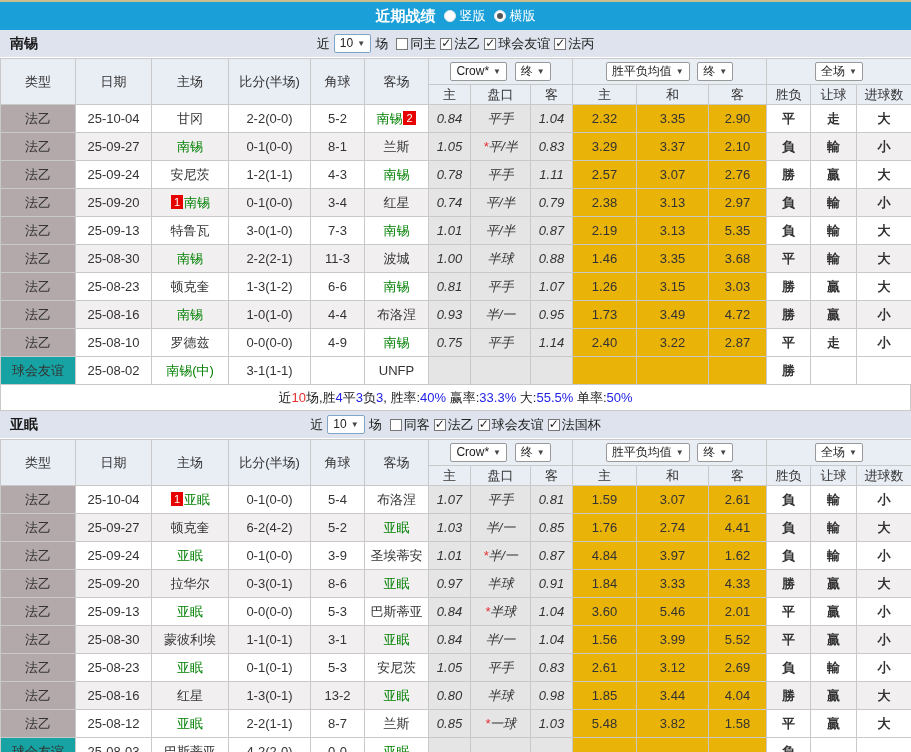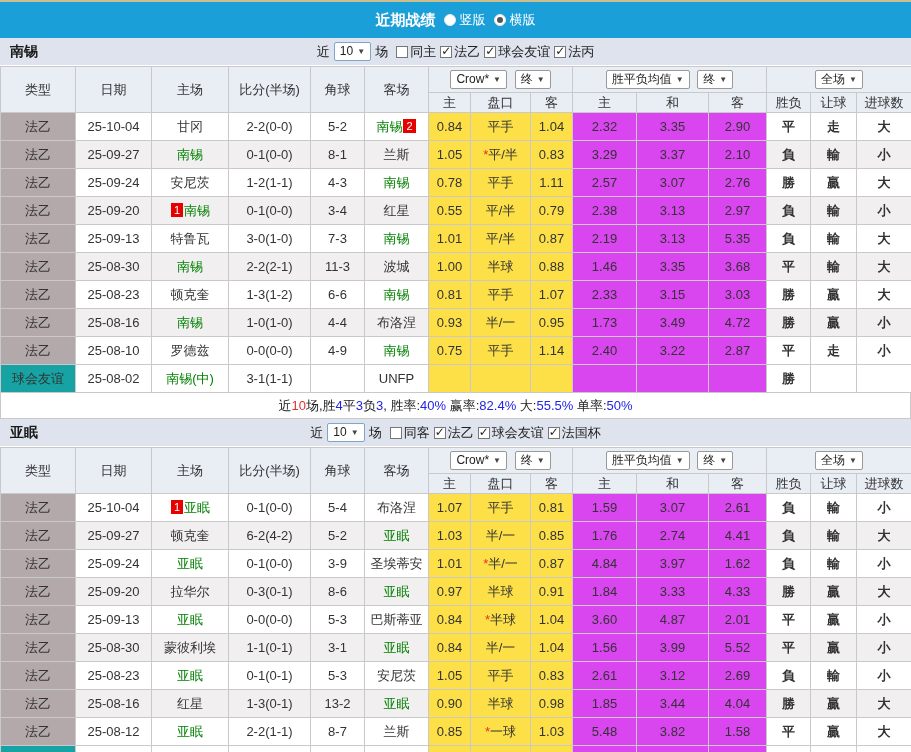--- a/index.html
+++ b/index.html
@@ -4,21 +4,21 @@
 <style>
   * { box-sizing: border-box; }
   html,body { margin:0; padding:0; }
   body {
     width:911px; height:752px; overflow:hidden; background:#fff;
     font-family:"Liberation Sans","DejaVu Sans",sans-serif;
     font-size:13px; color:#222;
   }
   
   .titlebar {
-    height:38px; background:#1b9fd8; border-top:2px solid #cdbe8e;
+    height:30px; background:#1b9fd8; border-top:2px solid #cdbe8e;
     display:flex; align-items:center; justify-content:center; gap:8px; color:#fff;
   }
   .titlebar .title { font-weight:bold; font-size:15px; }
   .radio-item { display:inline-flex; align-items:center; gap:4px; cursor:default; font-size:13px; }
   .radio {
     width:12px; height:12px; border-radius:50%; background:#fff;
     display:inline-block; position:relative; border:1px solid #e8e8e8;
   }
   .radio.checked::after {
     content:""; position:absolute; left:2px; top:2px; right:2px; bottom:2px;
@@ -54,22 +54,22 @@
     overflow:hidden; white-space:nowrap;
   }
   .grid thead th { background:#e9edf4; color:#333; font-weight:normal; font-size:13px; }
   .hrow1 th { height:26px; }
   .hrow2 th { height:20px; }
   .hgroup .sel { margin:0 2px; }
   .grid tbody td { height:28px; font-size:13px; color:#333; }
   td.type { background:#b3a9ab; color:#fff; font-size:12px; }
   td.type.friendly { background:#17a3a3; }
   tr.alt td.plain { background:#f1eff0; }
-  td.cream { background:#fde047; }
-  td.bluebg { background:#d946ef; }
+  td.cream { background:#e5e5e5;font-style:italic; }
+  td.bluebg { background:#eab308; }
   td.score { color:#e62e2e; }
   .green { color:#008000; }
   .star { color:#e62e2e; }
   td.res { font-weight:bold; }
   .c-r { color:#cc0000; }
   .c-g { color:#008000; }
   .c-b { color:#0000e0; }
   .badge {
     display:inline-block; background:#e60000; color:#fff; font-size:11px;
     line-height:14px; padding:0 3px; margin:0 1px; vertical-align:1px;
@@ -240,21 +240,21 @@
           <td class="plain res c-r">贏</td>
           <td class="plain res c-r">大</td>
         </tr>
         <tr class="alt">
           <td class="type">法乙</td>
           <td class="plain">25-09-20</td>
           <td class="plain team"><span class="badge">1</span><span class="green">南锡</span></td>
           <td class="plain score">0-1(0-0)</td>
           <td class="plain">3-4</td>
           <td class="plain team"><span>红星</span></td>
-          <td class="cream">0.55</td>
+          <td class="cream">0.74</td>
           <td class="cream">平/半</td>
           <td class="cream">0.79</td>
           <td class="bluebg">2.38</td>
           <td class="bluebg">3.13</td>
           <td class="bluebg">2.97</td>
           <td class="plain res c-g">負</td>
           <td class="plain res c-g">輸</td>
           <td class="plain res c-g">小</td>
         </tr>
         <tr>
@@ -294,21 +294,21 @@
         <tr>
           <td class="type">法乙</td>
           <td class="plain">25-08-23</td>
           <td class="plain team"><span>顿克奎</span></td>
           <td class="plain score">1-3(1-2)</td>
           <td class="plain">6-6</td>
           <td class="plain team"><span class="green">南锡</span></td>
           <td class="cream">0.81</td>
           <td class="cream">平手</td>
           <td class="cream">1.07</td>
-          <td class="bluebg">2.33</td>
+          <td class="bluebg">1.26</td>
           <td class="bluebg">3.15</td>
           <td class="bluebg">3.03</td>
           <td class="plain res c-r">勝</td>
           <td class="plain res c-r">贏</td>
           <td class="plain res c-r">大</td>
         </tr>
         <tr class="alt">
           <td class="type">法乙</td>
           <td class="plain">25-08-16</td>
           <td class="plain team"><span class="green">南锡</span></td>
@@ -367,21 +367,21 @@
       <span class="s-r">10</span>
       <span class="s-k">场,胜</span>
       <span class="s-b">4</span>
       <span class="s-k">平</span>
       <span class="s-b">3</span>
       <span class="s-k">负</span>
       <span class="s-b">3</span>
       <span class="s-k">, 胜率:</span>
       <span class="s-b">40%</span>
       <span class="s-k"> 赢率:</span>
-      <span class="s-b">82.4%</span>
+      <span class="s-b">33.3%</span>
       <span class="s-k"> 大:</span>
       <span class="s-b">55.5%</span>
       <span class="s-k"> 单率:</span>
       <span class="s-b">50%</span>
     </div>
 </div>
 
 <div class="section">
   <div class="sec-header">
     <span class="team-name">亚眠</span>
@@ -546,21 +546,21 @@
           <td class="type">法乙</td>
           <td class="plain">25-09-13</td>
           <td class="plain team"><span class="green">亚眠</span></td>
           <td class="plain score">0-0(0-0)</td>
           <td class="plain">5-3</td>
           <td class="plain team"><span>巴斯蒂亚</span></td>
           <td class="cream">0.84</td>
           <td class="cream"><span class="star">*</span>半球</td>
           <td class="cream">1.04</td>
           <td class="bluebg">3.60</td>
-          <td class="bluebg">4.87</td>
+          <td class="bluebg">5.46</td>
           <td class="bluebg">2.01</td>
           <td class="plain res c-b">平</td>
           <td class="plain res c-r">贏</td>
           <td class="plain res c-g">小</td>
         </tr>
         <tr class="alt">
           <td class="type">法乙</td>
           <td class="plain">25-08-30</td>
           <td class="plain team"><span>蒙彼利埃</span></td>
           <td class="plain score">1-1(0-1)</td>
@@ -593,21 +593,21 @@
           <td class="plain res c-g">輸</td>
           <td class="plain res c-g">小</td>
         </tr>
         <tr class="alt">
           <td class="type">法乙</td>
           <td class="plain">25-08-16</td>
           <td class="plain team"><span>红星</span></td>
           <td class="plain score">1-3(0-1)</td>
           <td class="plain">13-2</td>
           <td class="plain team"><span class="green">亚眠</span></td>
-          <td class="cream">0.90</td>
+          <td class="cream">0.80</td>
           <td class="cream">半球</td>
           <td class="cream">0.98</td>
           <td class="bluebg">1.85</td>
           <td class="bluebg">3.44</td>
           <td class="bluebg">4.04</td>
           <td class="plain res c-r">勝</td>
           <td class="plain res c-r">贏</td>
           <td class="plain res c-r">大</td>
         </tr>
         <tr>

